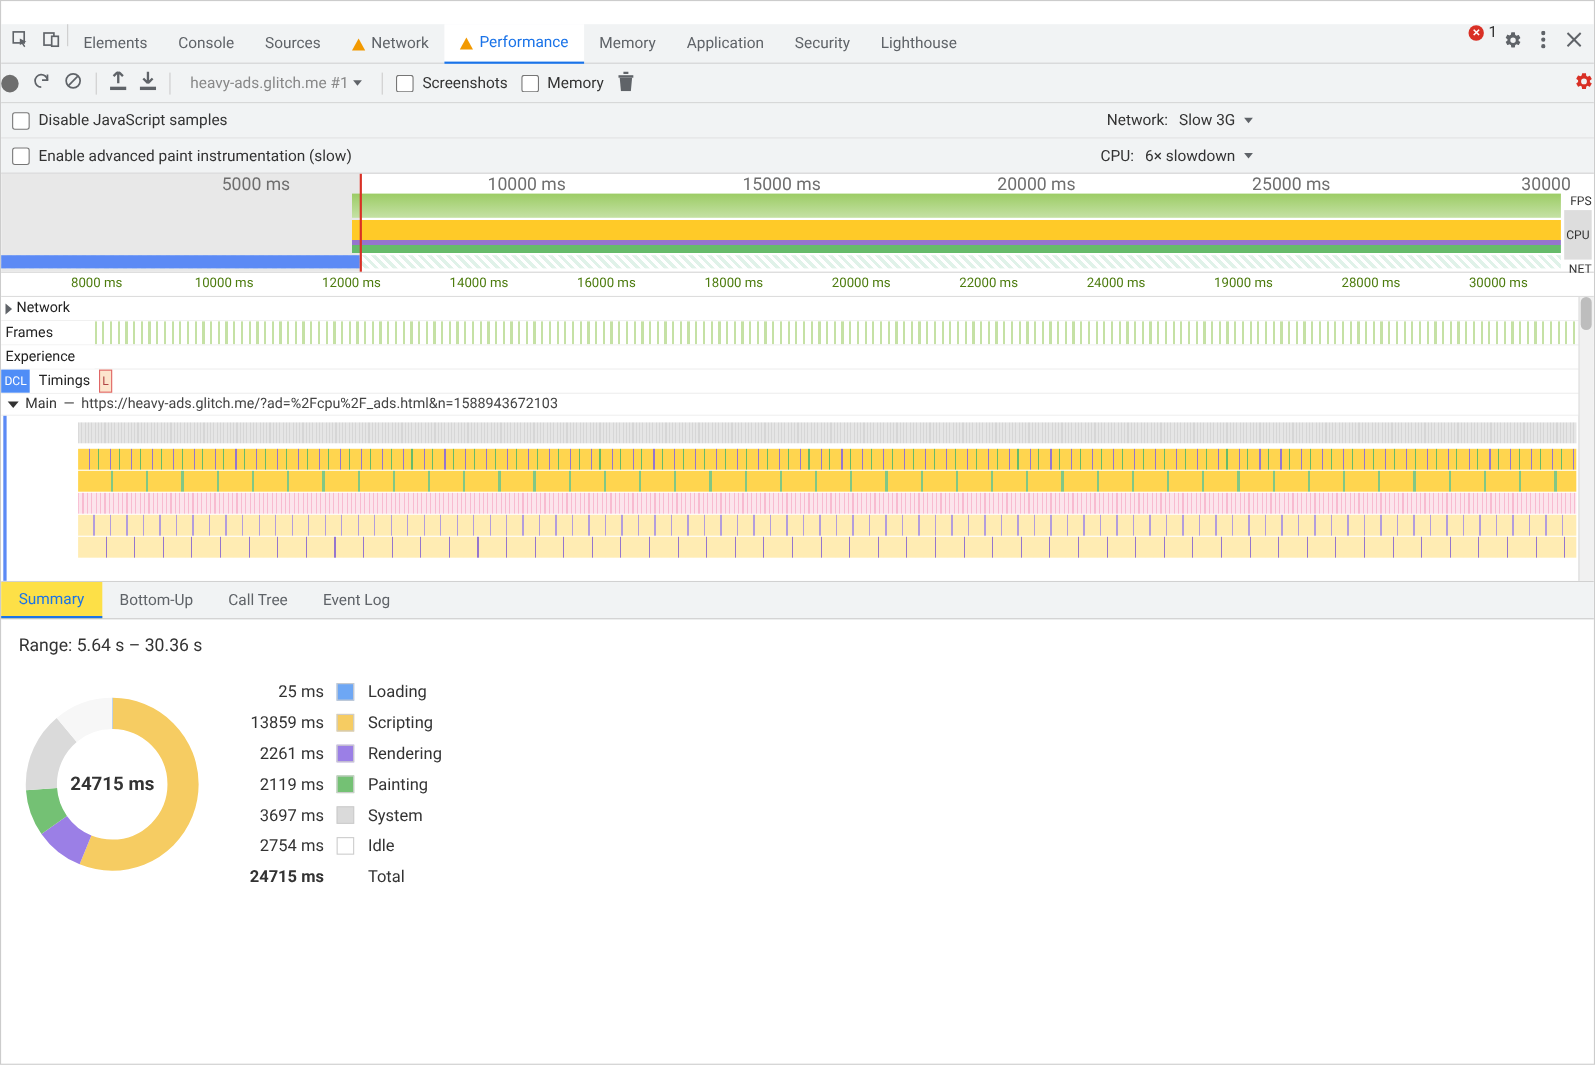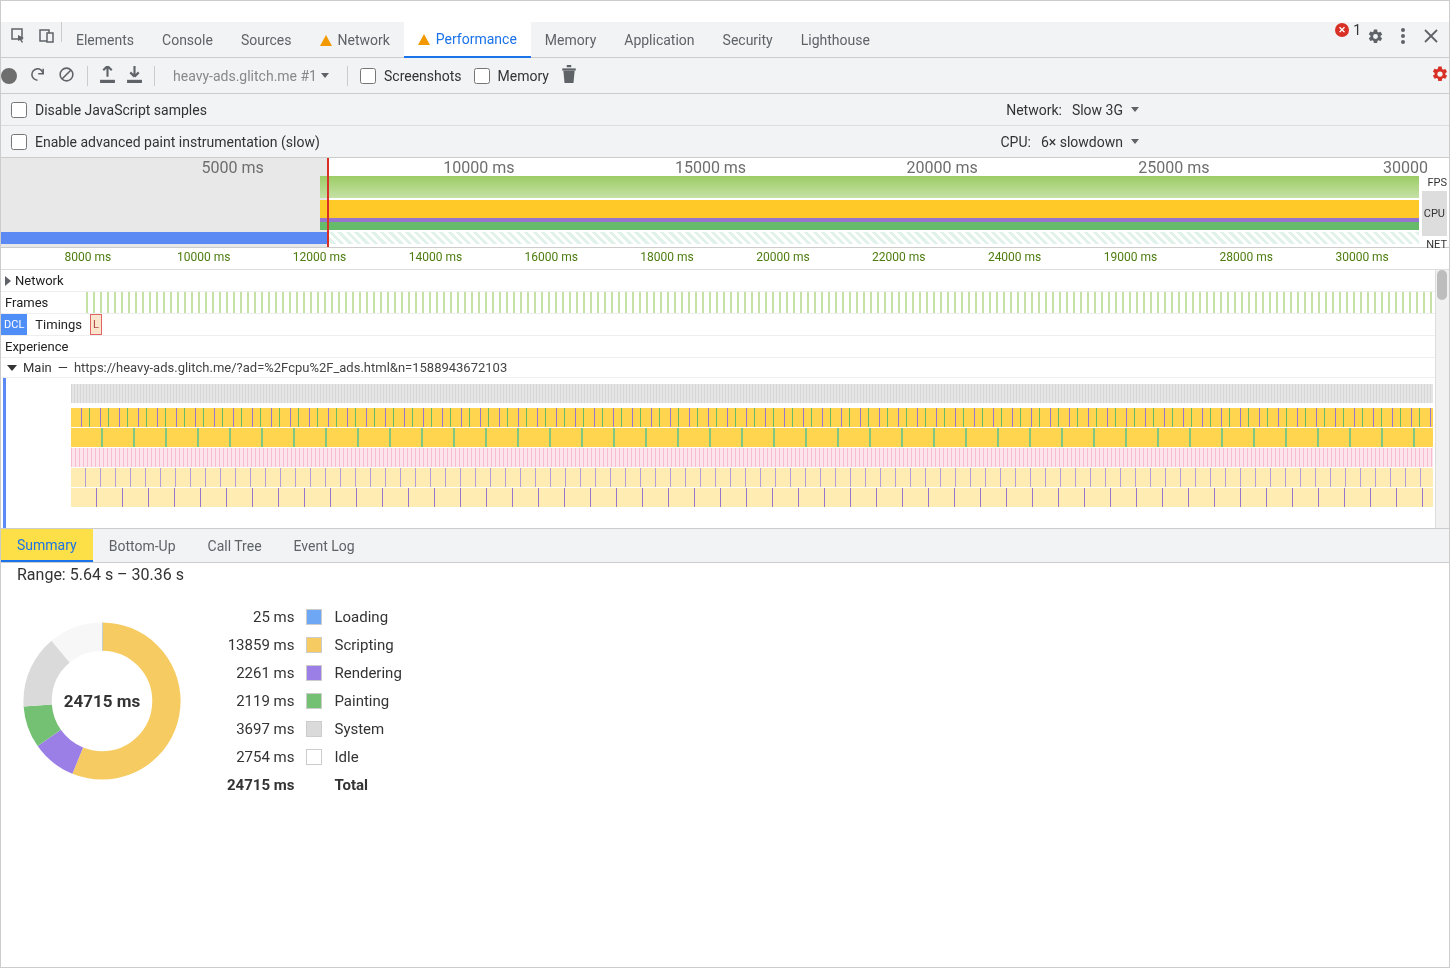--- a/index.html
+++ b/index.html
@@ -52,21 +52,21 @@
 .fr-yel { background:repeating-linear-gradient(to right,#ffd54f 0,#ffd54f 10px,#9575cd 10px,#9575cd 11px,#ffd54f 11px,#ffd54f 18px,#66bb6a 18px,#66bb6a 19px);}
 .fr-yel2 { background:repeating-linear-gradient(to right,#ffd54f 0,#ffd54f 30px,#81c784 30px,#81c784 32px);}
 .fr-pink { background:repeating-linear-gradient(to right,#f8bbd0 0,#f8bbd0 1px,#fce4ec 1px,#fce4ec 4px);}
 .fr-pale { background:repeating-linear-gradient(to right,#ffecb3 0,#ffecb3 14px,#b39ddb 14px,#b39ddb 15px);}
 .fr-pale2 { background:repeating-linear-gradient(to right,#ffecb3 0,#ffecb3 25px,#9575cd 25px,#9575cd 26px);}
 .vscroll { position:absolute; right:0; top:0; width:14px; height:100%; background:#f1f1f1; border-left:1px solid #ddd;}
 .vscroll-thumb { position:absolute; right:2px; width:10px; background:#bdbdbd; border-radius:5px;}
 .sub-tabs { display:flex; height:34px; border-bottom:1px solid #ccc; background:#f1f3f4;}
 .sub-tabs .stab { padding:0 16px; display:flex; align-items:center; color:#5f6368; cursor:pointer;}
 .sub-tabs .stab.active { color:#1a73e8; border-bottom:2px solid #1a73e8; background:#fde047;}
-.summary-panel { padding:2px 16px; }
+.summary-panel { padding:14px 16px; }
 .summary-panel .range { font-size:16px; color:#333; margin-bottom:24px;}
 .summary-body { display:flex; gap:40px; align-items:center;}
 .donut-wrap { position:relative; width:170px; height:170px;}
 .donut-center { position:absolute; top:50%; left:50%; transform:translate(-50%,-50%); font-weight:bold; font-size:17px;}
 .legend { display:grid; grid-template-columns:auto auto auto; gap:10px 12px; align-items:center;}
 .legend .ms { text-align:right; font-size:15px; color:#333;}
 .legend .sw { width:16px; height:16px; border:1px solid #ccc;}
 .legend .lab { font-size:15px; color:#333;}
 .tri { display:inline-block; width:0; height:0; border-top:5px solid transparent; border-bottom:5px solid transparent; border-left:6px solid #5f6368;}
 .tri-down { display:inline-block; width:0; height:0; border-left:5px solid transparent; border-right:5px solid transparent; border-top:6px solid #333;}
@@ -268,29 +268,29 @@
       </div>
     <div class="track-content"></div>
   </div>
   <div class="track-row">
     <div class="track-label">Frames</div>
     <div class="track-content">
         <div class="frames-stripes"></div>
       </div>
   </div>
   <div class="track-row">
+    <div class="track-label">Experience</div>
+    <div class="track-content"></div>
+  </div>
+  <div class="track-row">
     <div class="track-label" style="width:auto; padding:0;">
       <div class="timings-dcl" style="position:static;">DCL</div>
       <span style="padding:0 4px;">Timings</span>
       <div class="timings-l" style="position:static;">L</div>
     </div>
-    <div class="track-content"></div>
-  </div>
-  <div class="track-row">
-    <div class="track-label">Experience</div>
     <div class="track-content"></div>
   </div>
   <div class="main-header">
     <span class="tri-down"></span>
     <span>Main</span>
     <span>—</span>
     <span style="color:#444;">https://heavy-ads.glitch.me/?ad=%2Fcpu%2F_ads.html&amp;n=1588943672103</span>
   </div>
   <div class="flame">
     <div class="flame-row fr-gray" style="top:6px;"></div>
@@ -347,16 +347,16 @@
         <div class="sw" style="background:#74c174"></div>
         <div class="lab">Painting</div>
       <div class="ms">3697 ms</div>
         <div class="sw" style="background:#dadada"></div>
         <div class="lab">System</div>
       <div class="ms">2754 ms</div>
         <div class="sw" style="background:#ffffff"></div>
         <div class="lab">Idle</div>
       <div class="ms" style="font-weight:bold;">24715 ms</div>
         <div></div>
-        <div class="lab" style="font-weight:bold;">Total</div>
+        <div class="lab" style="font-weight:normal;">Total</div>
     </div>
   </div>
 </div>
 
 </body></html>

